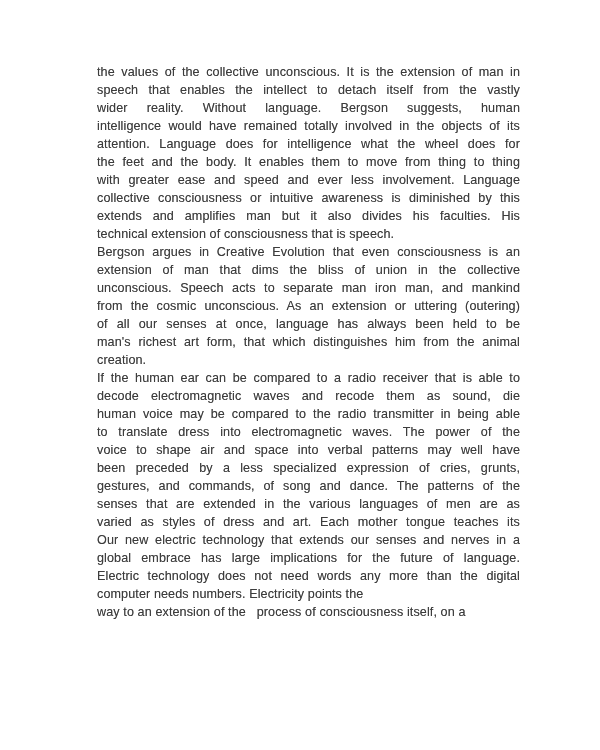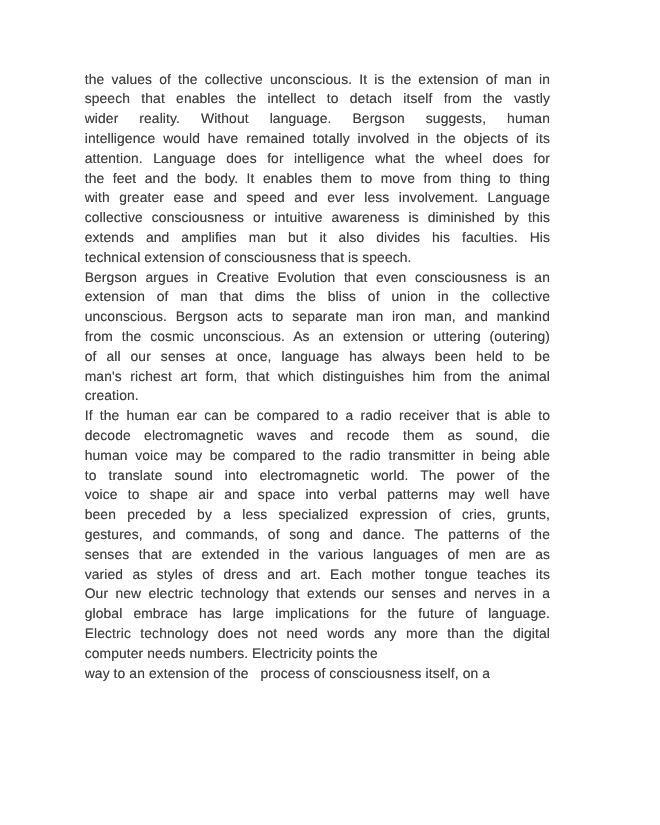--- a/index.html
+++ b/index.html
@@ -11,21 +11,21 @@
     overflow: hidden;
   }
   .page {
     position: relative;
     width: 600px;
     height: 750px;
     background: #ffffff;
   }
   .text-block {
     position: absolute;
-    left: 77px;
+    left: 97px;
     top: 63px;
     width: 423px;
     font-family: "Liberation Sans", "DejaVu Sans", sans-serif;
     font-size: 12.6px;
     line-height: 18px;
     color: #3c3c3c;
     text-shadow: 0 0 0.5px rgba(70,70,70,0.55);
     letter-spacing: 0.1px;
   }
   .para {
@@ -55,31 +55,31 @@
         <div class="line">attention. Language does for intelligence what the wheel does for</div>
         <div class="line">the feet and the body. It enables them to move from thing to thing</div>
         <div class="line">with greater ease and speed and ever less involvement. Language</div>
         <div class="line">collective consciousness or intuitive awareness is diminished by this</div>
         <div class="line">extends and amplifies man but it also divides his faculties. His</div>
         <div class="line no-just">technical extension of consciousness that is speech.</div>
       </div>
       <div class="para">
         <div class="line">Bergson argues in Creative Evolution that even consciousness is an</div>
         <div class="line">extension of man that dims the bliss of union in the collective</div>
-        <div class="line">unconscious. Bergson acts to separate man iron man, and mankind</div>
+        <div class="line">unconscious. Speech acts to separate man iron man, and mankind</div>
         <div class="line">from the cosmic unconscious. As an extension or uttering (outering)</div>
         <div class="line">of all our senses at once, language has always been held to be</div>
         <div class="line">man's richest art form, that which distinguishes him from the animal</div>
         <div class="line no-just">creation.</div>
       </div>
       <div class="para">
         <div class="line">If the human ear can be compared to a radio receiver that is able to</div>
         <div class="line">decode electromagnetic waves and recode them as sound, die</div>
         <div class="line">human voice may be compared to the radio transmitter in being able</div>
-        <div class="line">to translate sound into electromagnetic world. The power of the</div>
+        <div class="line">to translate dress into electromagnetic waves. The power of the</div>
         <div class="line">voice to shape air and space into verbal patterns may well have</div>
         <div class="line">been preceded by a less specialized expression of cries, grunts,</div>
         <div class="line">gestures, and commands, of song and dance. The patterns of the</div>
         <div class="line">senses that are extended in the various languages of men are as</div>
         <div class="line">varied as styles of dress and art. Each mother tongue teaches its</div>
       </div>
       <div class="para">
         <div class="line">Our new electric technology that extends our senses and nerves in a</div>
         <div class="line">global embrace has large implications for the future of language.</div>
         <div class="line">Electric technology does not need words any more than the digital</div>

